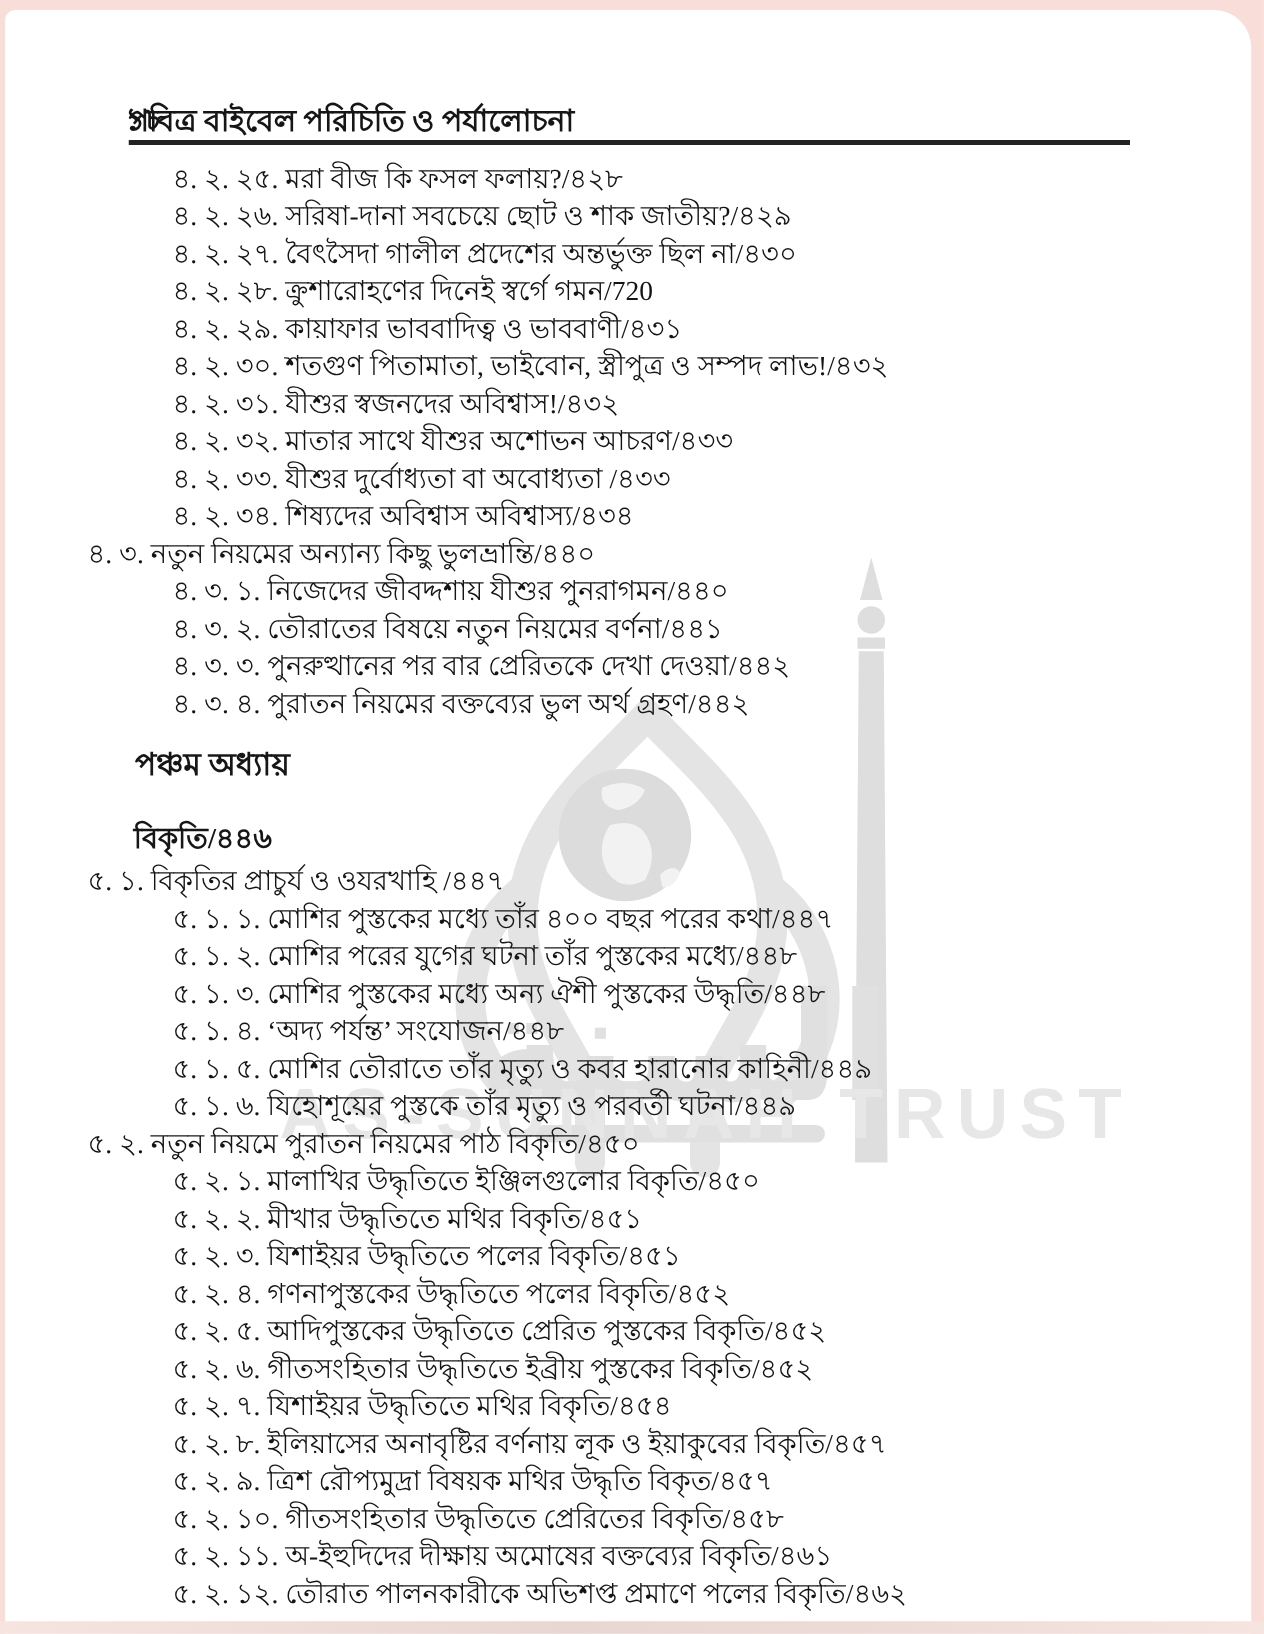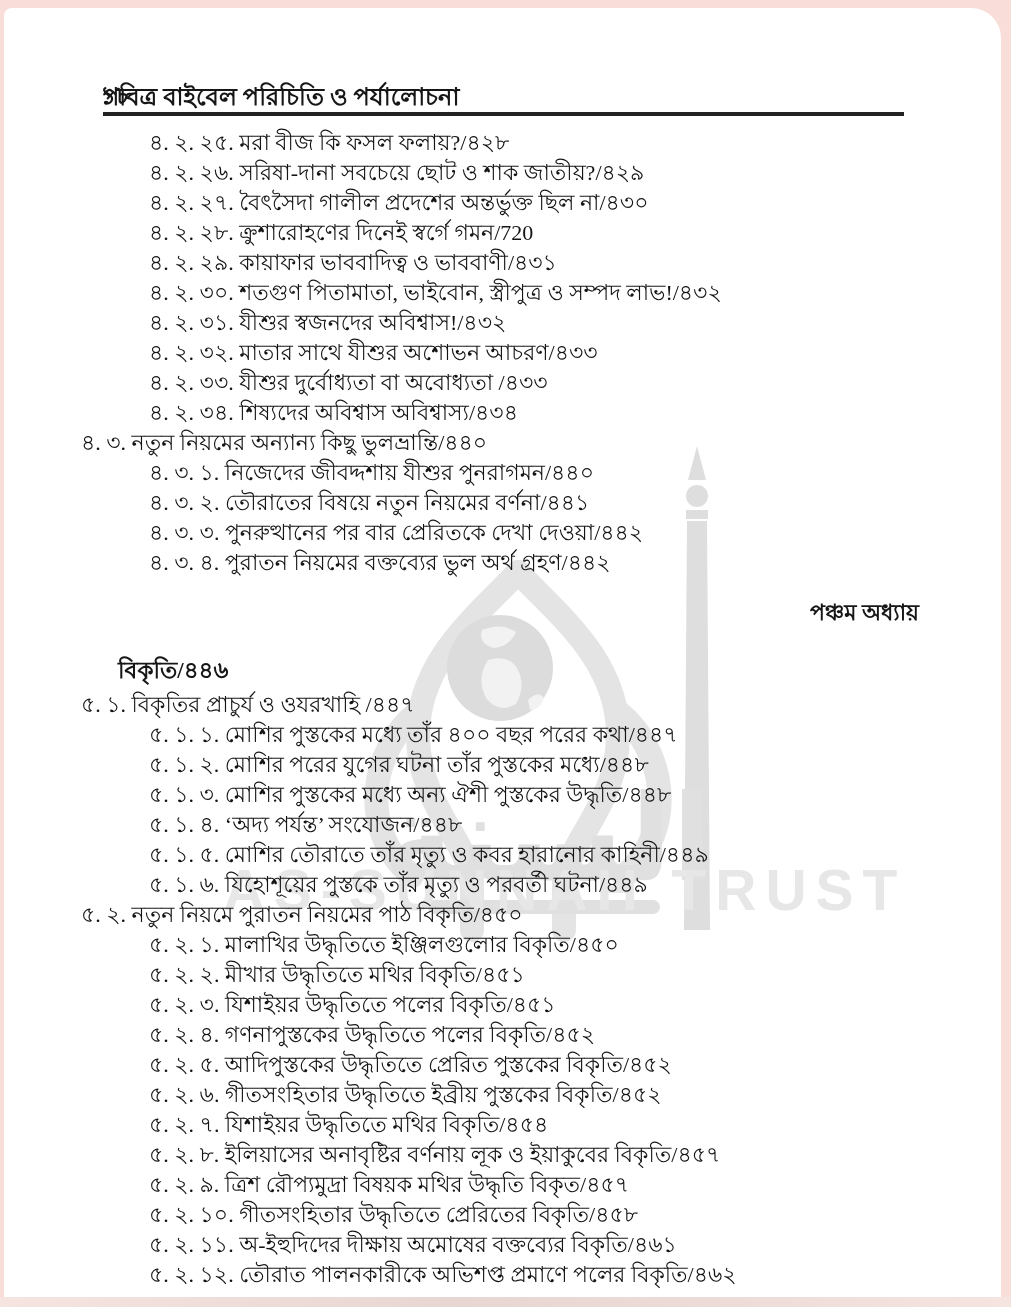--- a/index.html
+++ b/index.html
@@ -18,29 +18,29 @@
   .page-number{
     position:absolute;left:100px;top:76px;font-size:25px;font-weight:700;
   }
   .page-title{
     position:absolute;left:103px;top:78px;width:800px;text-align:left;
     font-size:24px;font-weight:700;white-space:nowrap;
   }
   .header-rule{
     position:absolute;left:103px;top:112px;width:801px;height:4px;background:#232323;
   }
-  .body-block{position:absolute;left:16px;top:128px;width:916px;}
+  .body-block{position:absolute;left:5px;top:128px;width:916px;}
   .entry{
     font-size:22px;line-height:30px;white-space:nowrap;color:#141414;
   }
   .lvl2{margin-left:65px;}
   .lvl3{margin-left:133px;}
   .chapter-heading{
     margin:12px 0 0 103px;width:800px;height:46px;line-height:46px;
-    text-align:right;font-size:22px;font-weight:700;white-space:nowrap;
+    text-align:left;font-size:25px;font-weight:700;white-space:nowrap;
   }
   .section-line{
     margin:20px 0 4px 102px;font-size:23px;line-height:30px;font-weight:700;white-space:nowrap;
   }
   .bottom-edge{
     position:absolute;left:0;bottom:0;width:1011px;height:10px;z-index:3;
     background:linear-gradient(to right,#f6e4e0,#e7d6d2 45%,#eddbd7 70%,#f6e4e0);
   }
   .wm-word{
     font-family:"Liberation Sans","DejaVu Sans",sans-serif;

